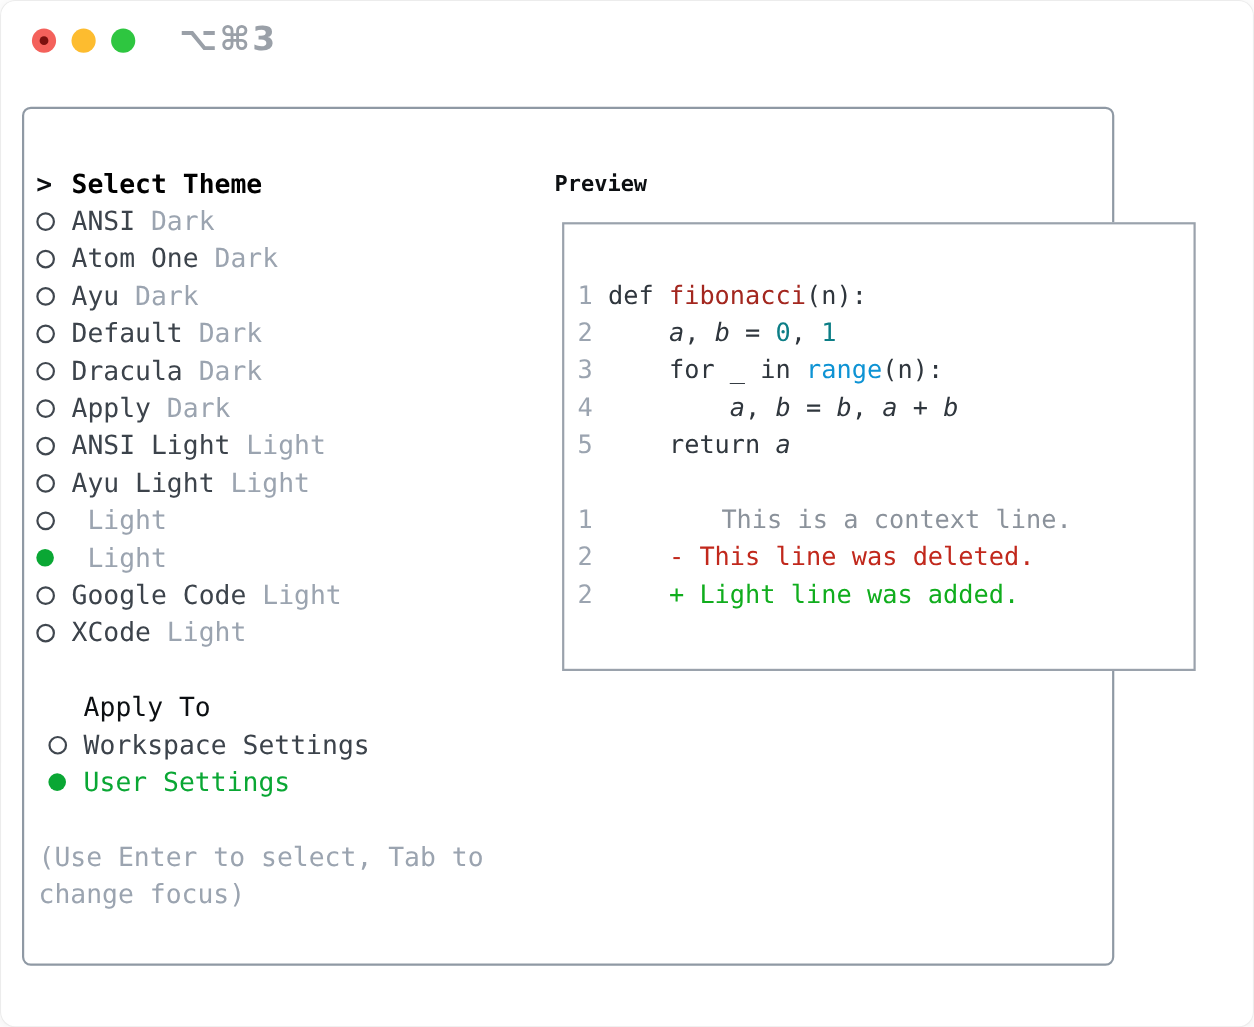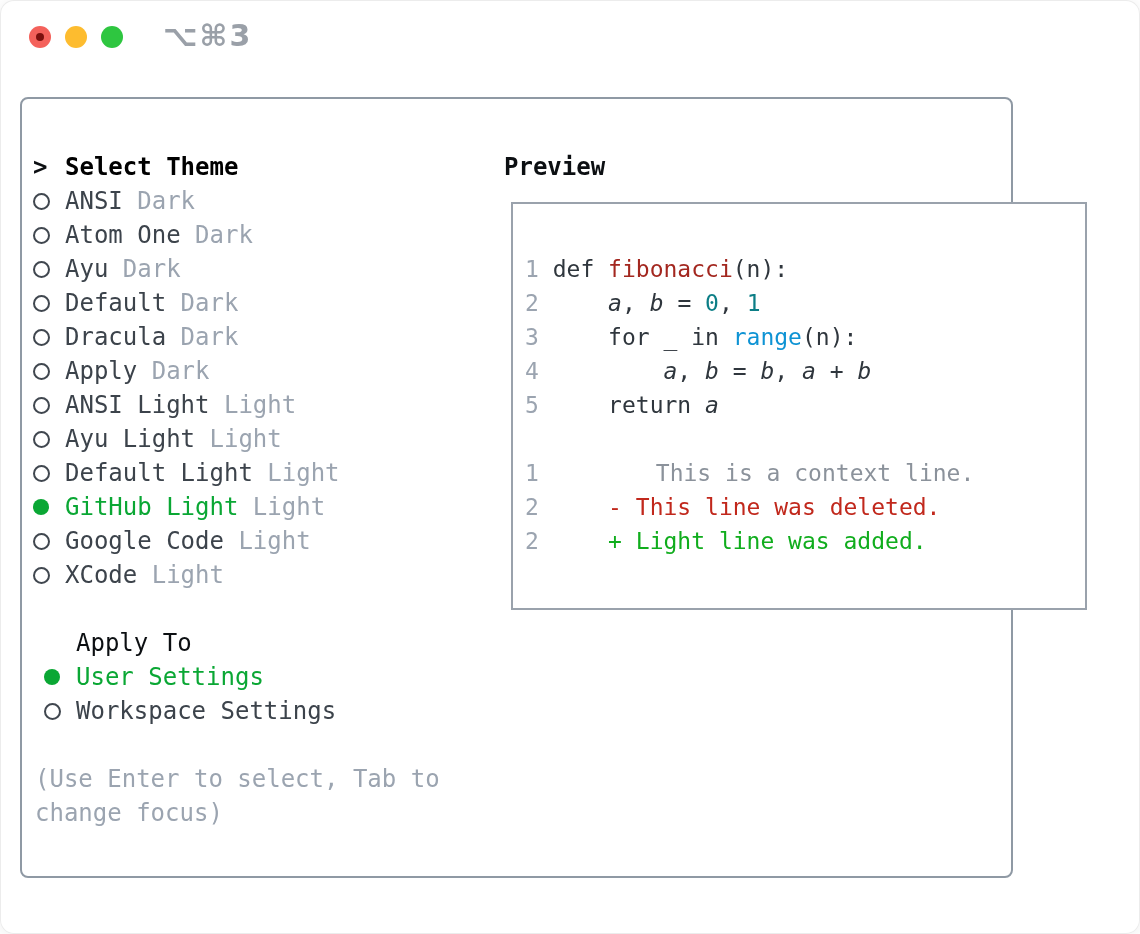--- a/index.html
+++ b/index.html
@@ -27,21 +27,21 @@
   .hdr{font-weight:700;color:#000000;}
   .subhdr{color:#0c0f12;}
   .selname{color:var(--accent-green);}
   .variant{color:var(--muted-gray);}
   .listpos{position:absolute;left:11px;top:51px;}
   .applypos{position:absolute;left:22px;top:527px;}
   .hintpos{position:absolute;left:13px;top:663px;width:440px;font-size:24px;line-height:34px;
         color:var(--muted-gray);}
   
   .previewlabel{position:absolute;left:482px;top:51px;height:34px;display:flex;align-items:center;
-        font-size:24px;font-weight:700;color:#0c0f12;}
+        font-size:20px;font-weight:700;color:#0c0f12;}
   .previewbox{position:absolute;left:489px;top:103px;width:576px;height:408px;
         border:2px solid var(--preview-border);background:#fff;box-sizing:border-box;overflow:hidden;}
   .code{position:absolute;left:12px;top:48px;}
   .code-line{height:34px;line-height:34px;font-size:23px;white-space:pre;}
   .tok-ln{color:var(--muted-gray);}
   .tok-pl{color:var(--code-plain);}
   .tok-red{color:var(--function-red);}
   .tok-blue{color:var(--builtin-blue);}
   .tok-teal{color:var(--number-teal);}
   .tok-var{color:var(--code-plain);font-style:italic;}
@@ -74,35 +74,35 @@
       </div>
       <div id="theme-items">
           <div class="row"><span class="marker"><span class="ring"></span></span><span class="">ANSI</span><span class="variant"> Dark</span></div>
           <div class="row"><span class="marker"><span class="ring"></span></span><span class="">Atom One</span><span class="variant"> Dark</span></div>
           <div class="row"><span class="marker"><span class="ring"></span></span><span class="">Ayu</span><span class="variant"> Dark</span></div>
           <div class="row"><span class="marker"><span class="ring"></span></span><span class="">Default</span><span class="variant"> Dark</span></div>
           <div class="row"><span class="marker"><span class="ring"></span></span><span class="">Dracula</span><span class="variant"> Dark</span></div>
           <div class="row"><span class="marker"><span class="ring"></span></span><span class="">Apply</span><span class="variant"> Dark</span></div>
           <div class="row"><span class="marker"><span class="ring"></span></span><span class="">ANSI Light</span><span class="variant"> Light</span></div>
           <div class="row"><span class="marker"><span class="ring"></span></span><span class="">Ayu Light</span><span class="variant"> Light</span></div>
-          <div class="row"><span class="marker"><span class="ring"></span></span><span class="">Default Light</span><span class="variant"> Light</span></div>
-          <div class="row"><span class="marker"><span class="dot"></span></span><span class="selname">GitHub Light</span><span class="variant"> Light</span></div>
+          <div class="row"><span class="marker"><span class="ring"></span></span><span class="variant"> Light</span></div>
+          <div class="row"><span class="marker"><span class="dot"></span></span><span class="variant"> Light</span></div>
           <div class="row"><span class="marker"><span class="ring"></span></span><span class="">Google Code</span><span class="variant"> Light</span></div>
           <div class="row"><span class="marker"><span class="ring"></span></span><span class="">XCode</span><span class="variant"> Light</span></div>
         </div>
     </div>
 
     <div class="applypos">
       <div class="row">
         <span class="marker"></span>
         <span class="subhdr">Apply To</span>
       </div>
       <div id="apply-items">
+          <div class="row"><span class="marker"><span class="ring"></span></span><span class="">Workspace Settings</span></div>
           <div class="row"><span class="marker"><span class="dot"></span></span><span class="selname">User Settings</span></div>
-          <div class="row"><span class="marker"><span class="ring"></span></span><span class="">Workspace Settings</span></div>
         </div>
     </div>
 
     <div class="hintpos">(Use Enter to select, Tab to change focus)</div>
 
     <div class="previewlabel">Preview</div>
 
     <div class="previewbox">
       <div class="code" id="code-lines">
           <div class="code-line"><span class="tok-ln">1</span><span class="tok-pl"> def </span><span class="tok-red">fibonacci</span><span class="tok-pl">(n):</span></div>

